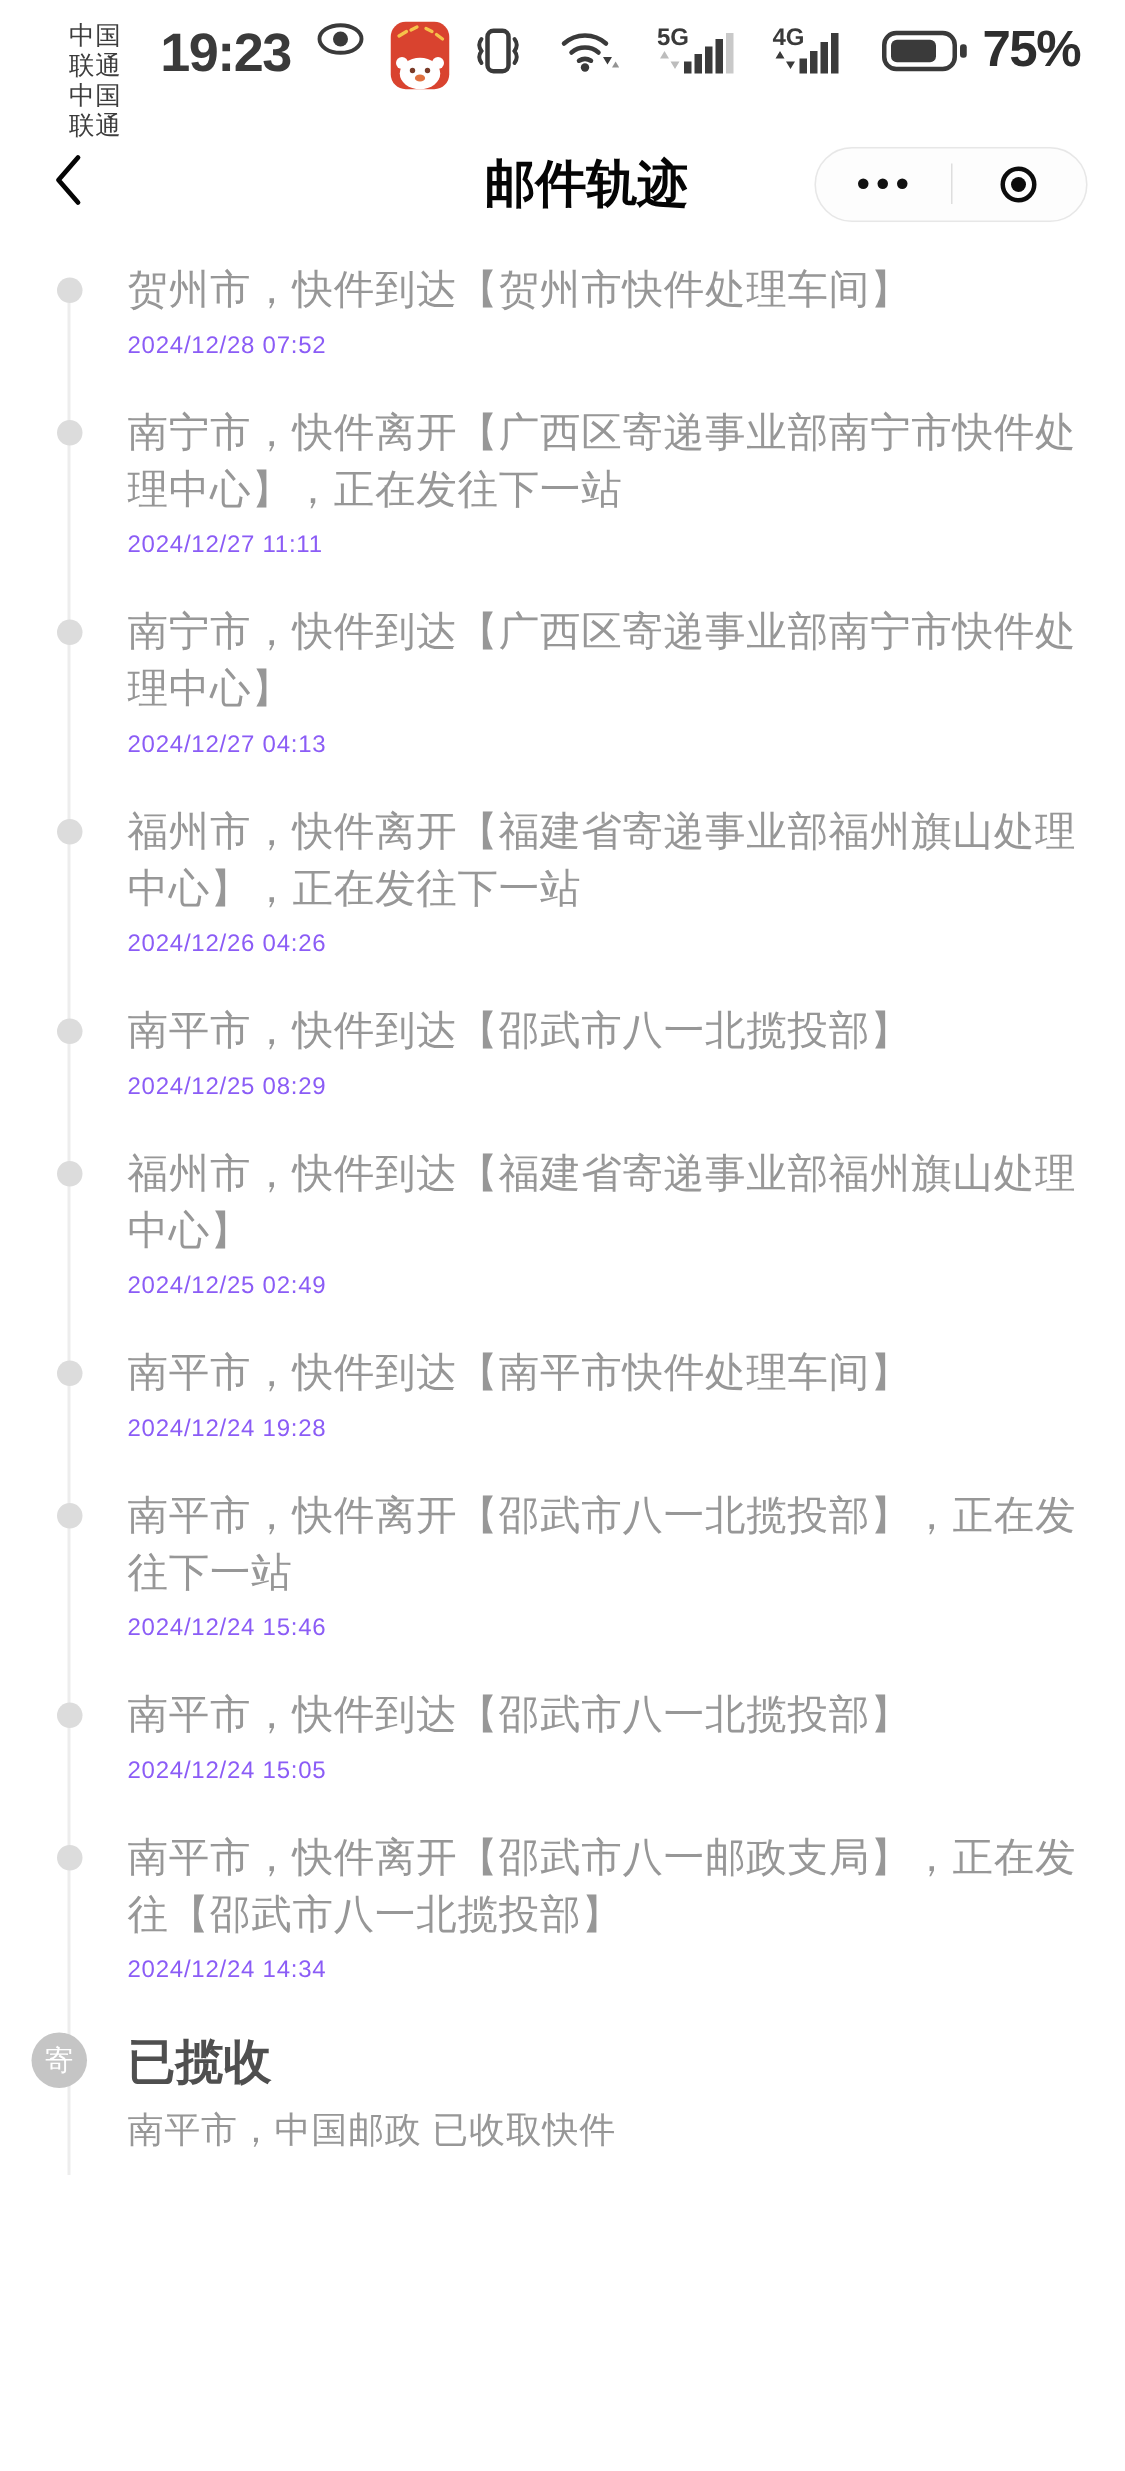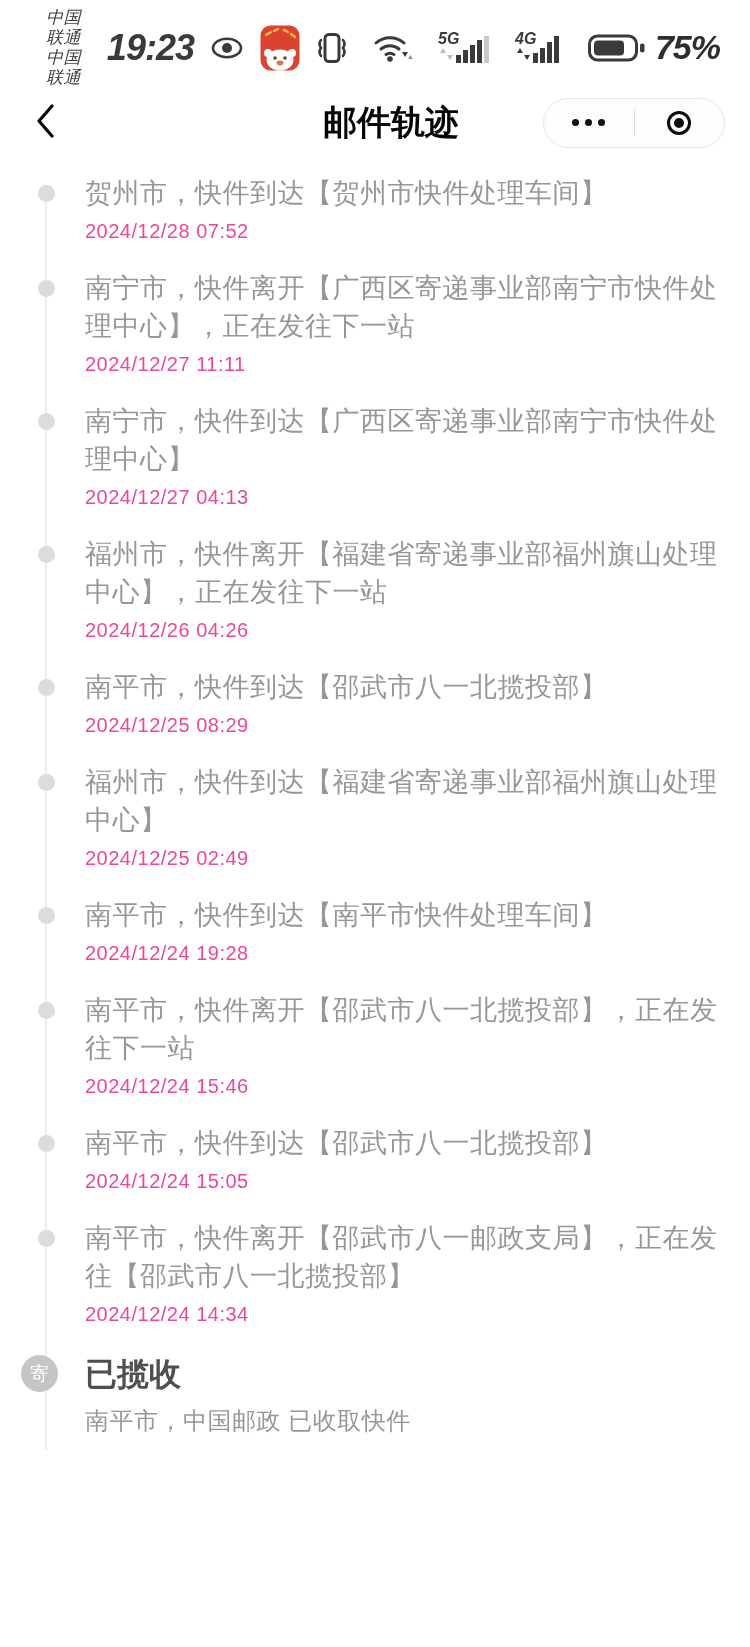--- a/index.html
+++ b/index.html
@@ -9,24 +9,23 @@
     background: #ffffff;
     font-family: "Liberation Sans", "DejaVu Sans", sans-serif;
     overflow: hidden;
     position: relative;
   }
 
   
   .status-bar {
     height: 85px;
     display: flex;
-    align-items: center;
+    align-items: flex-start;
     padding: 14px 30px 4px 46px;
     color: #3a3a3a;
-    font-style: italic;
   }
   .carrier { font-size: 17px; line-height: 20px; color: #3c3c3c; letter-spacing: 0.5px; }
   .clock { font-size: 36px; font-weight: 600; color: #3a3a3a; margin-left: 12px; letter-spacing: -1px; }
   .sb-icon { display: inline-flex; align-items: center; margin-left: 16px; }
   .sb-right { margin-left: auto; display: flex; align-items: center; gap: 9px; }
   .battery-pct { font-size: 34px; font-weight: 600; color: #2e2e2e; letter-spacing: -1px; }
 
   
   .nav-bar {
     height: 75px;
@@ -74,21 +73,21 @@
   }
   .tl-item { position: relative; padding: 9px 0 10px; }
   .tl-dot {
     position: absolute;
     left: -47px; top: 20px;
     width: 17px; height: 17px;
     border-radius: 50%;
     background: #dcdcdc;
   }
   .tl-desc { font-size: 27px; line-height: 38px; color: #979797; letter-spacing: 0.5px; word-break: break-all; }
-  .tl-time { font-size: 20px; line-height: 38px; color: #ec4899; letter-spacing: 0.5px; }
+  .tl-time { font-size: 16px; line-height: 38px; color: #8b5cf6; letter-spacing: 0.5px; }
 
   .tl-final { position: relative; padding: 9px 0 10px; }
   .tl-badge {
     position: absolute;
     left: -64px; top: 12px;
     width: 37px; height: 37px;
     border-radius: 50%;
     background: #c5c5c5;
     color: #ffffff;
     font-size: 19px;

